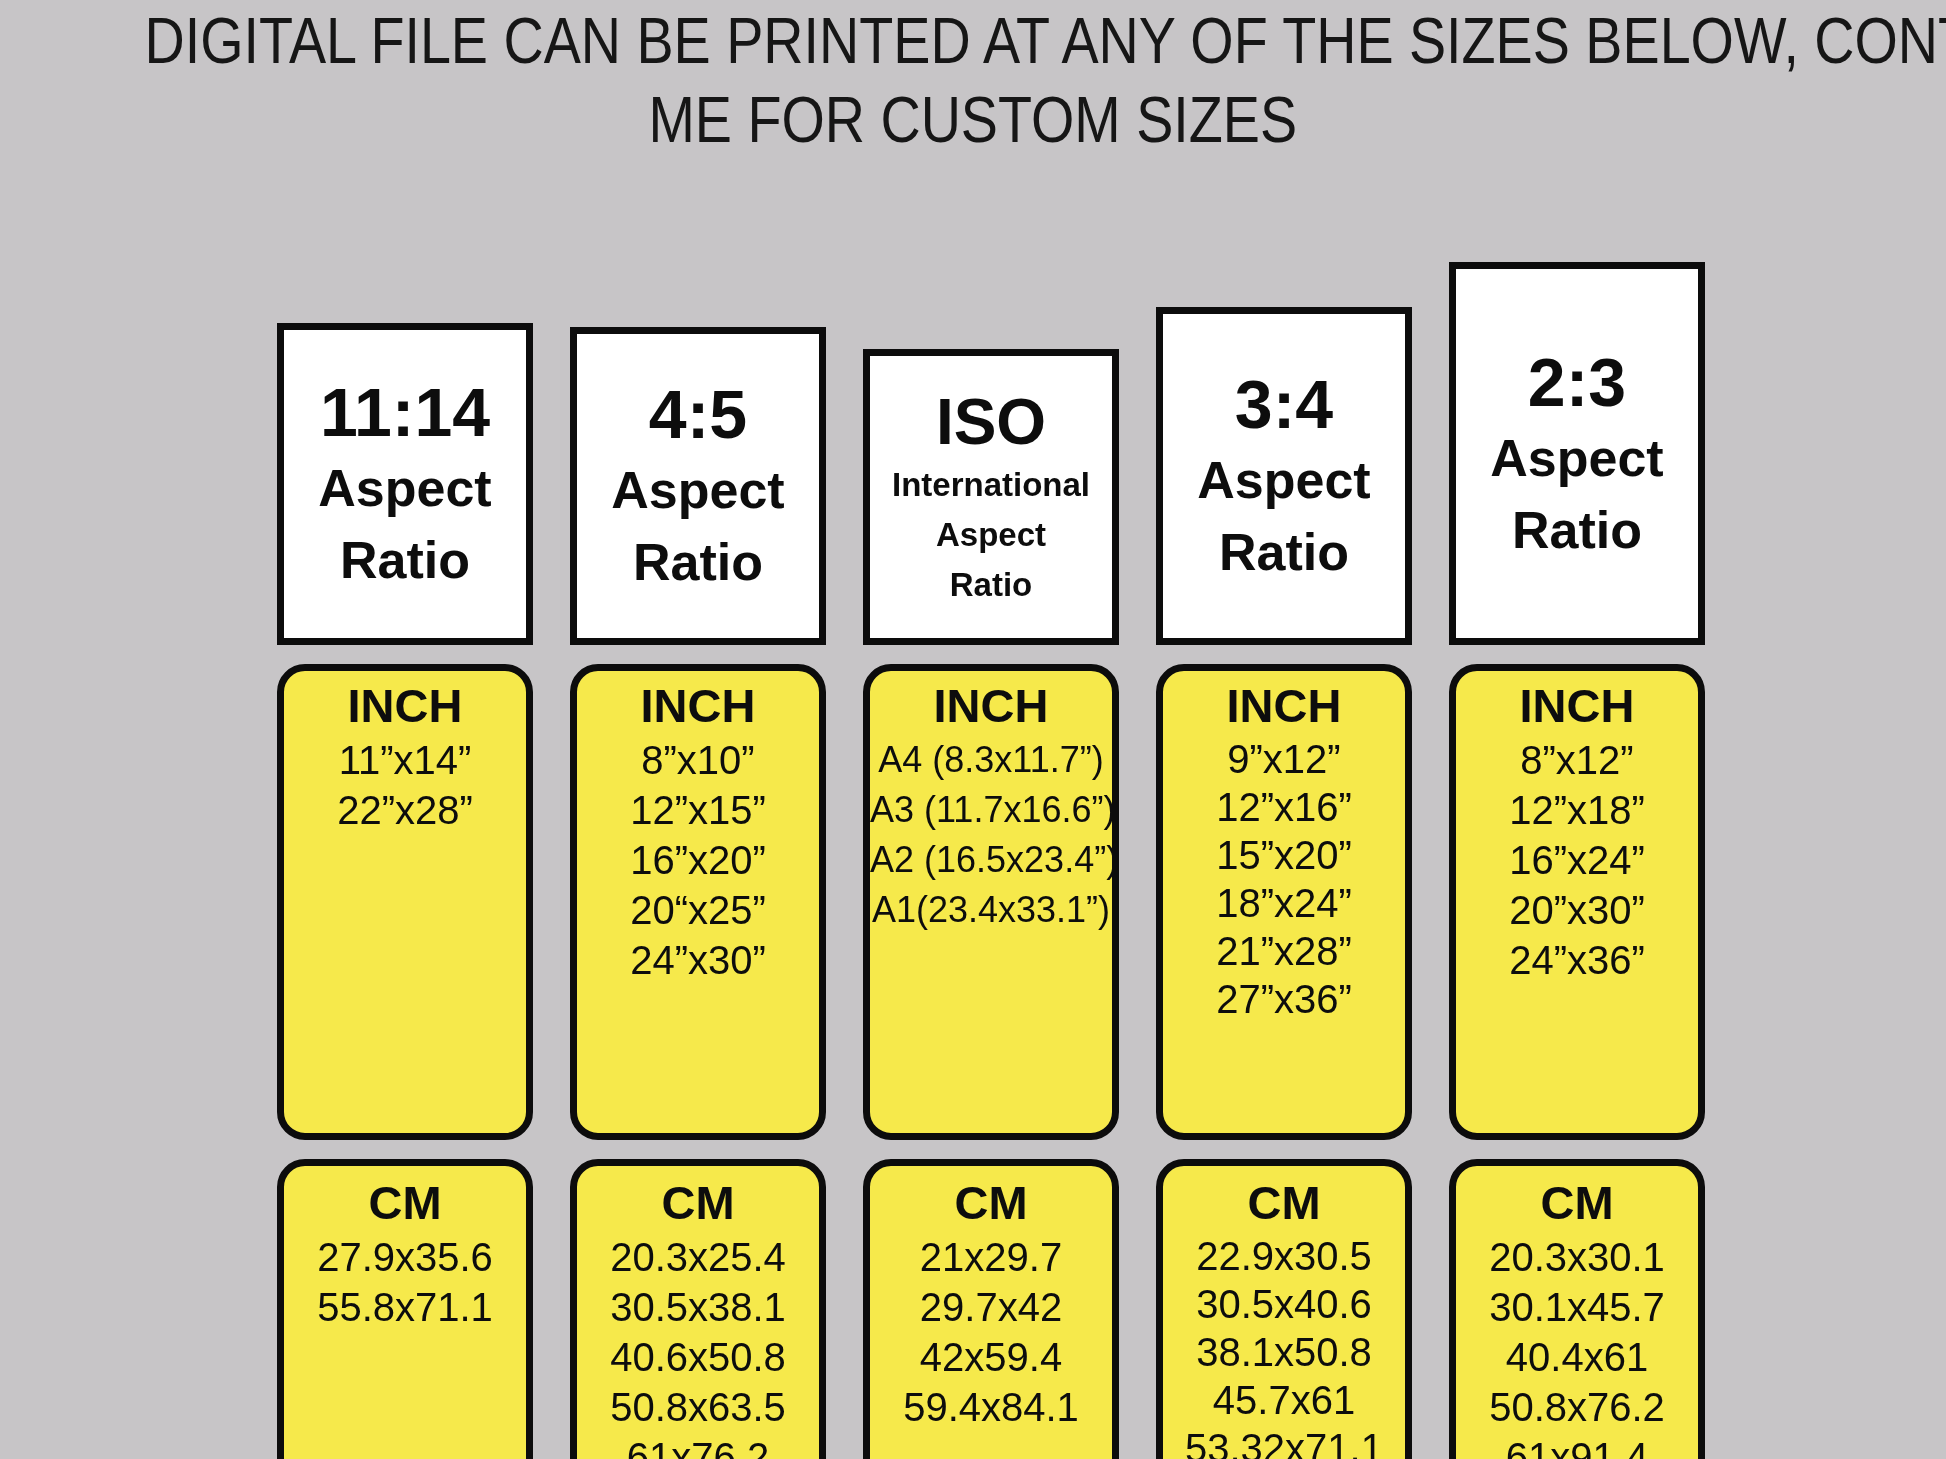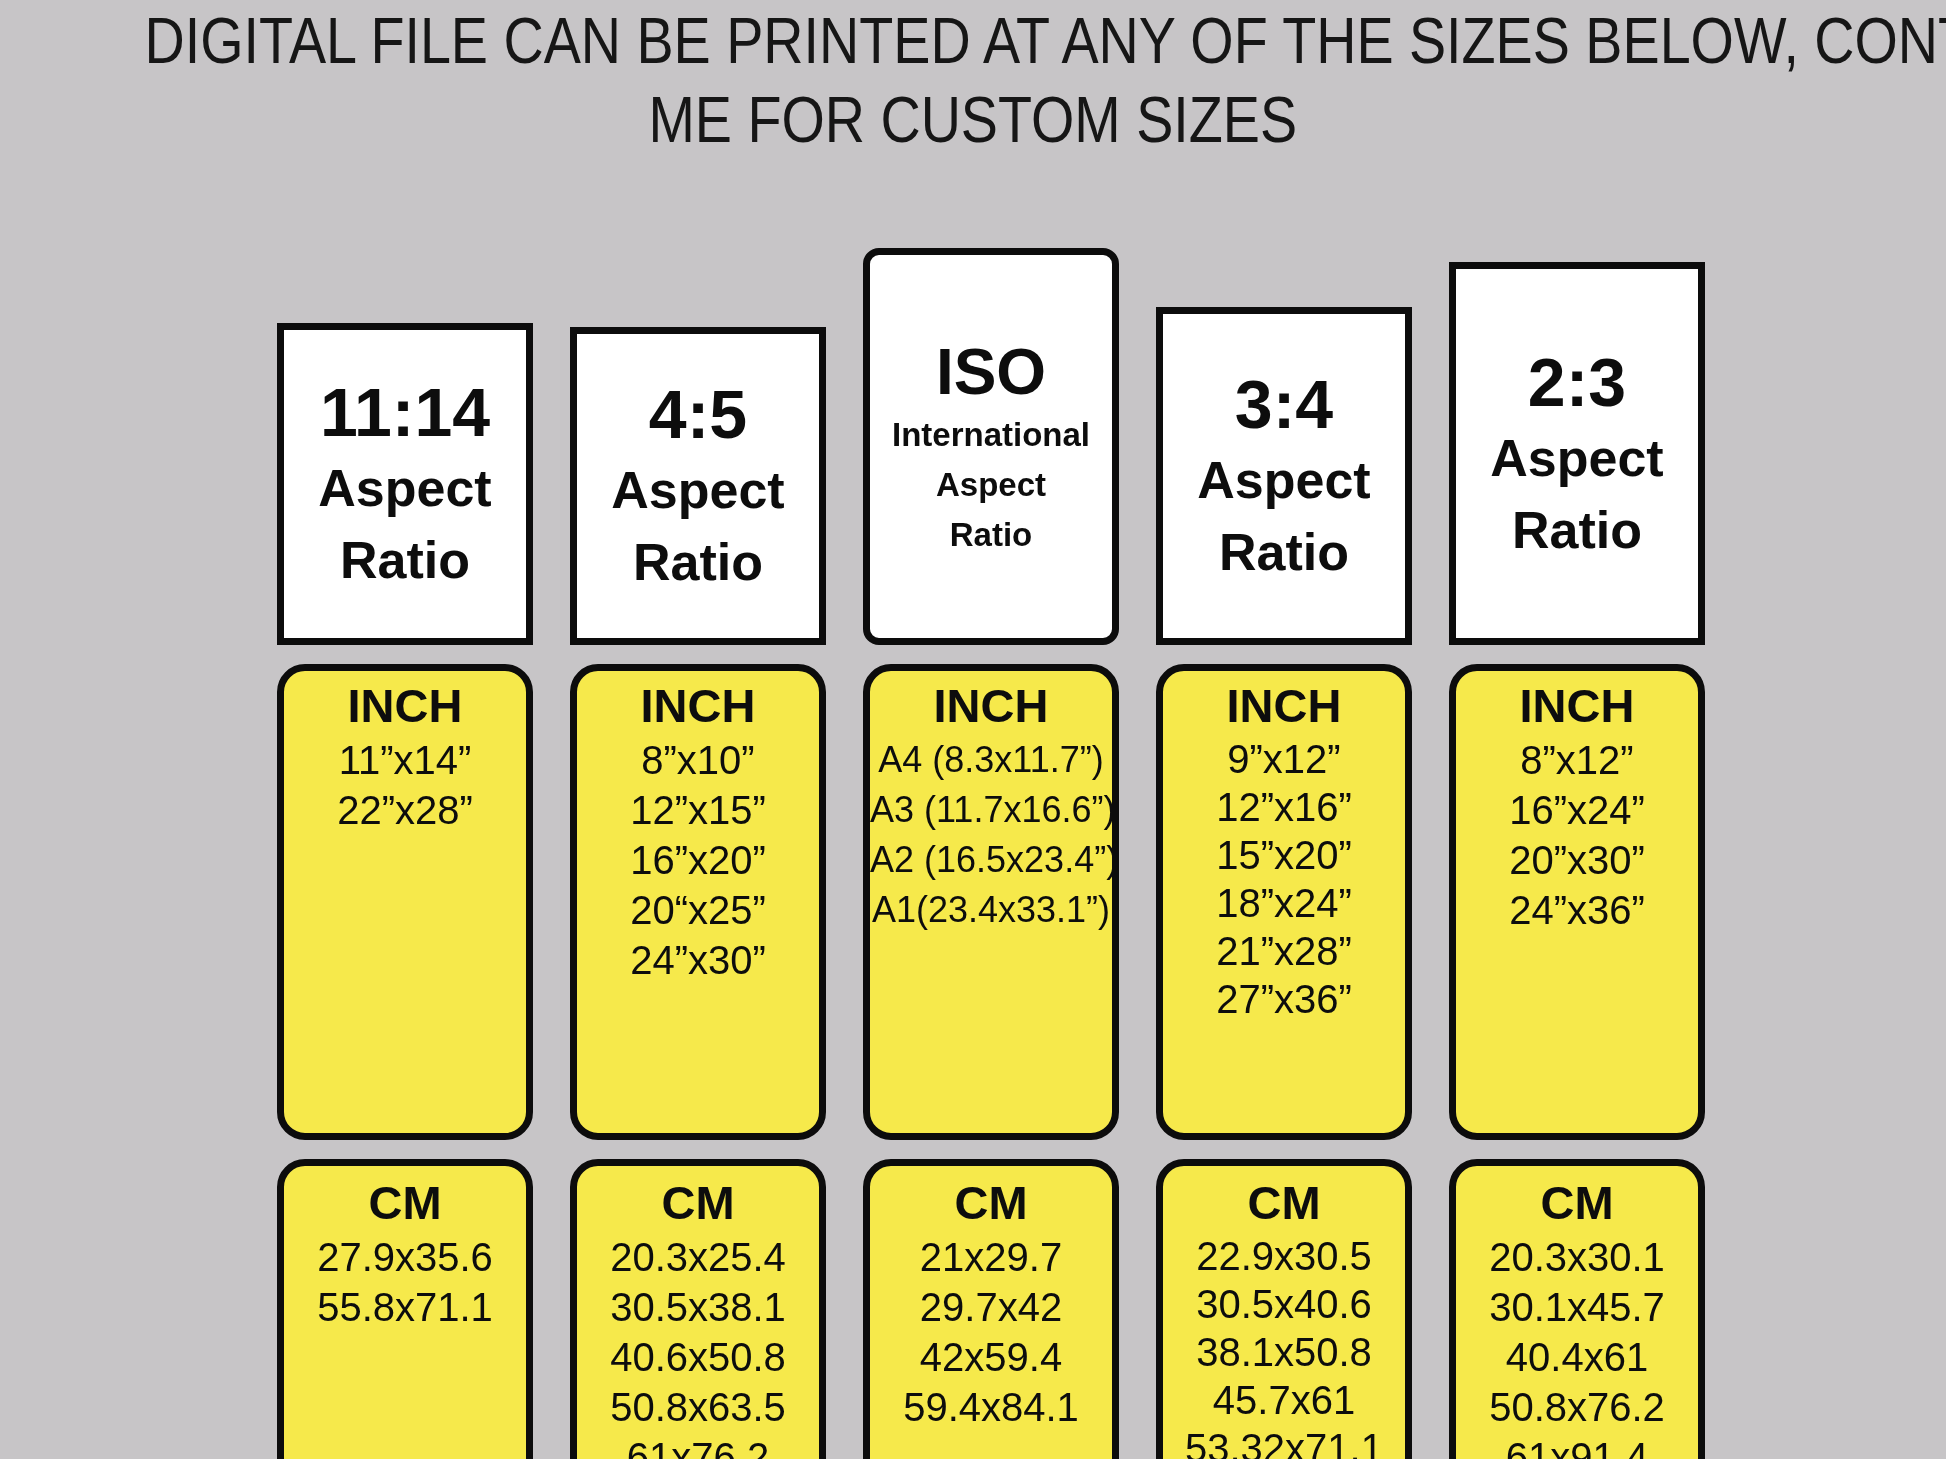--- a/index.html
+++ b/index.html
@@ -50,21 +50,21 @@
     box-sizing:border-box;
     width:100%;
     background:#ffffff;
     border:7px solid #0c0c0c;
     display:flex;flex-direction:column;
     justify-content:center;align-items:center;
     text-align:center;
   }
   .col-0 .header-box{height:322px;}
   .col-1 .header-box{height:318px;}
-  .col-2 .header-box{height:397px;border-radius:16px;}
+  .col-2 .header-box{height:296px;}
   .col-3 .header-box{height:338px;}
   .col-4 .header-box{height:383px;margin-top:44px;}
 
   .ratio-big{font-size:68px;font-weight:bold;line-height:80px;}
   .ratio-sub{font-size:52px;font-weight:bold;line-height:72px;}
   .col-2 .ratio-big{font-size:64px;line-height:76px;}
   .col-2 .ratio-sub{font-size:33px;line-height:50px;}
 
   .size-box{
     box-sizing:border-box;
@@ -229,20 +229,21 @@
         <div class="ratio-subs">
               <div class="ratio-sub">Aspect</div>
               <div class="ratio-sub">Ratio</div>
             </div>
       </div>
     </div>
     <div class="size-box inch-box">
       <div class="box-title inch-label">INCH</div>
       <div class="inch-rows">
             <div class="size-row">8”x12”</div>
+            <div class="size-row">12”x18”</div>
             <div class="size-row">16”x24”</div>
             <div class="size-row">20”x30”</div>
             <div class="size-row">24”x36”</div>
           </div>
     </div>
     <div class="size-box cm-box">
       <div class="box-title cm-label">CM</div>
       <div class="cm-rows">
             <div class="size-row">20.3x30.1</div>
             <div class="size-row">30.1x45.7</div>

